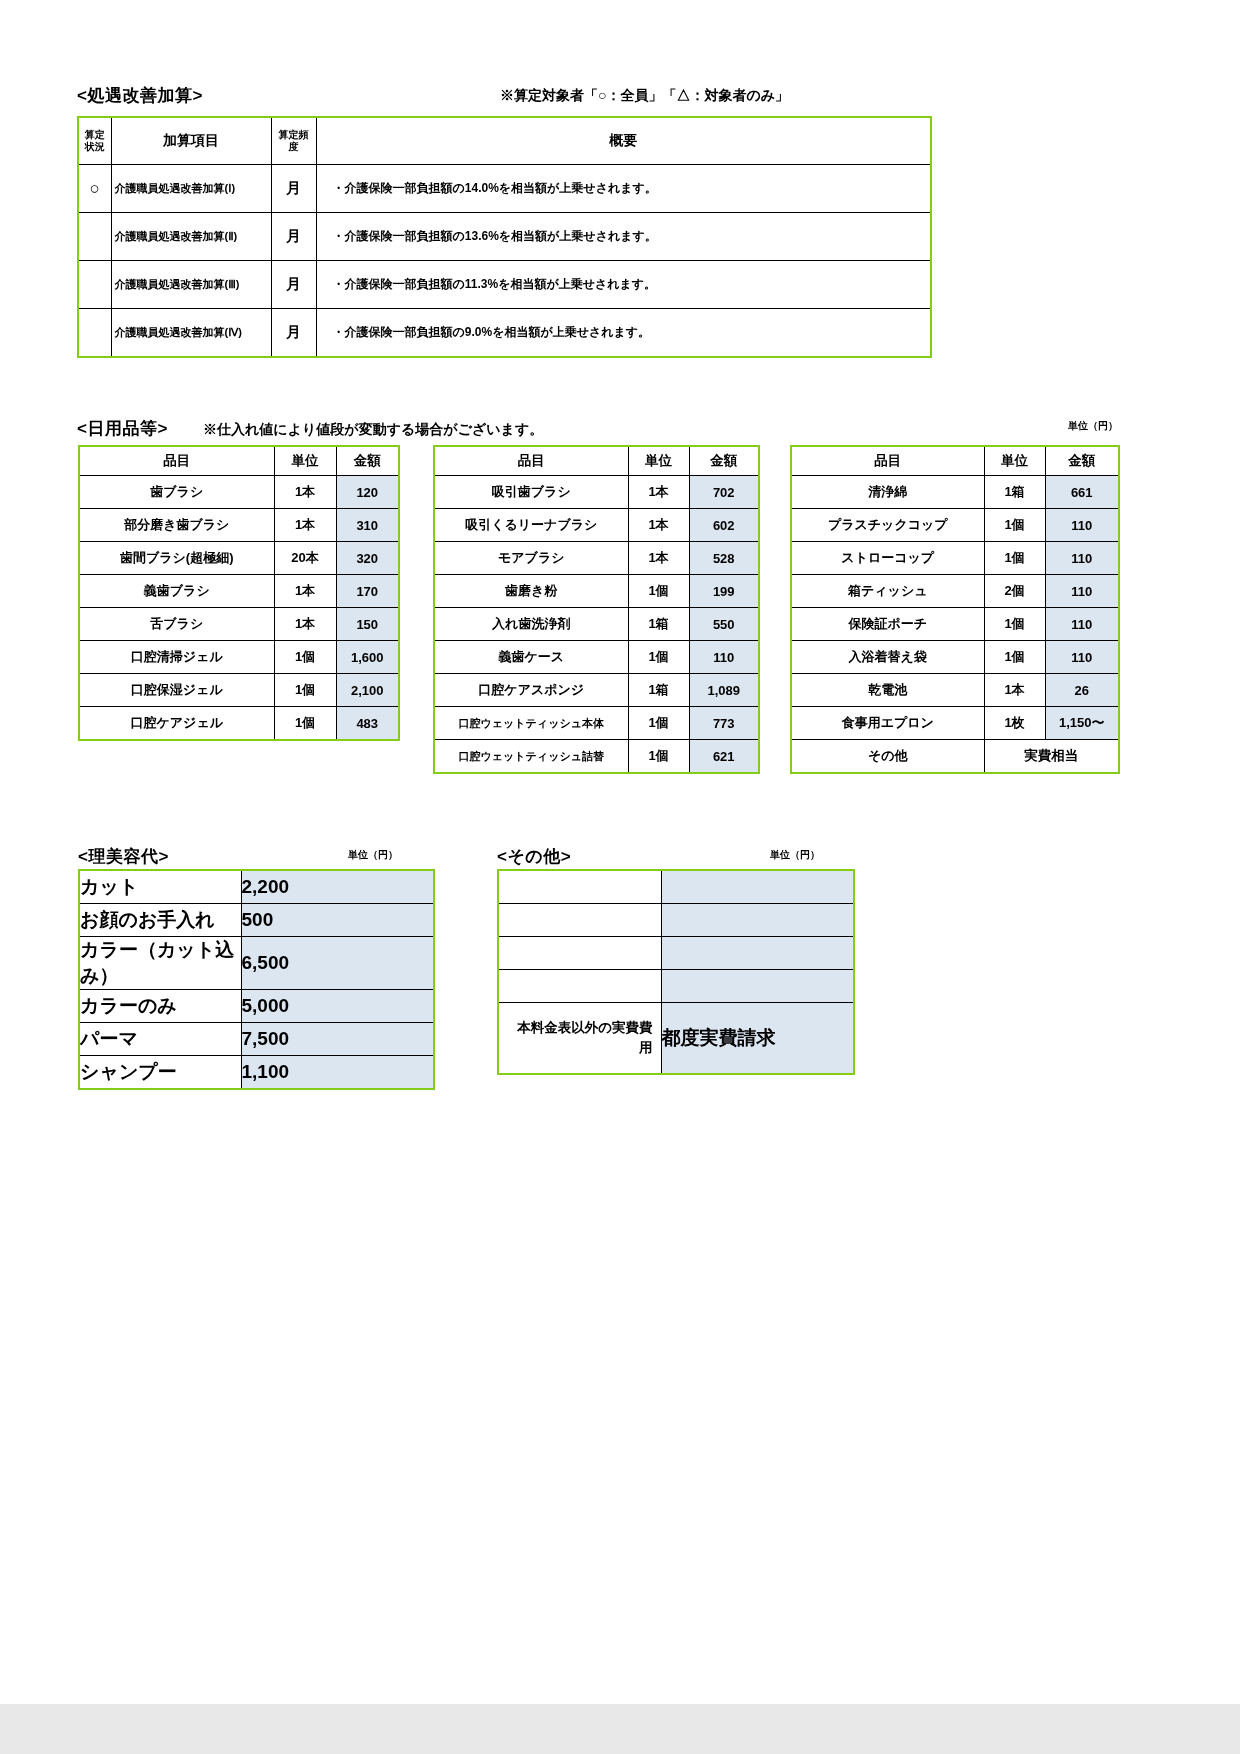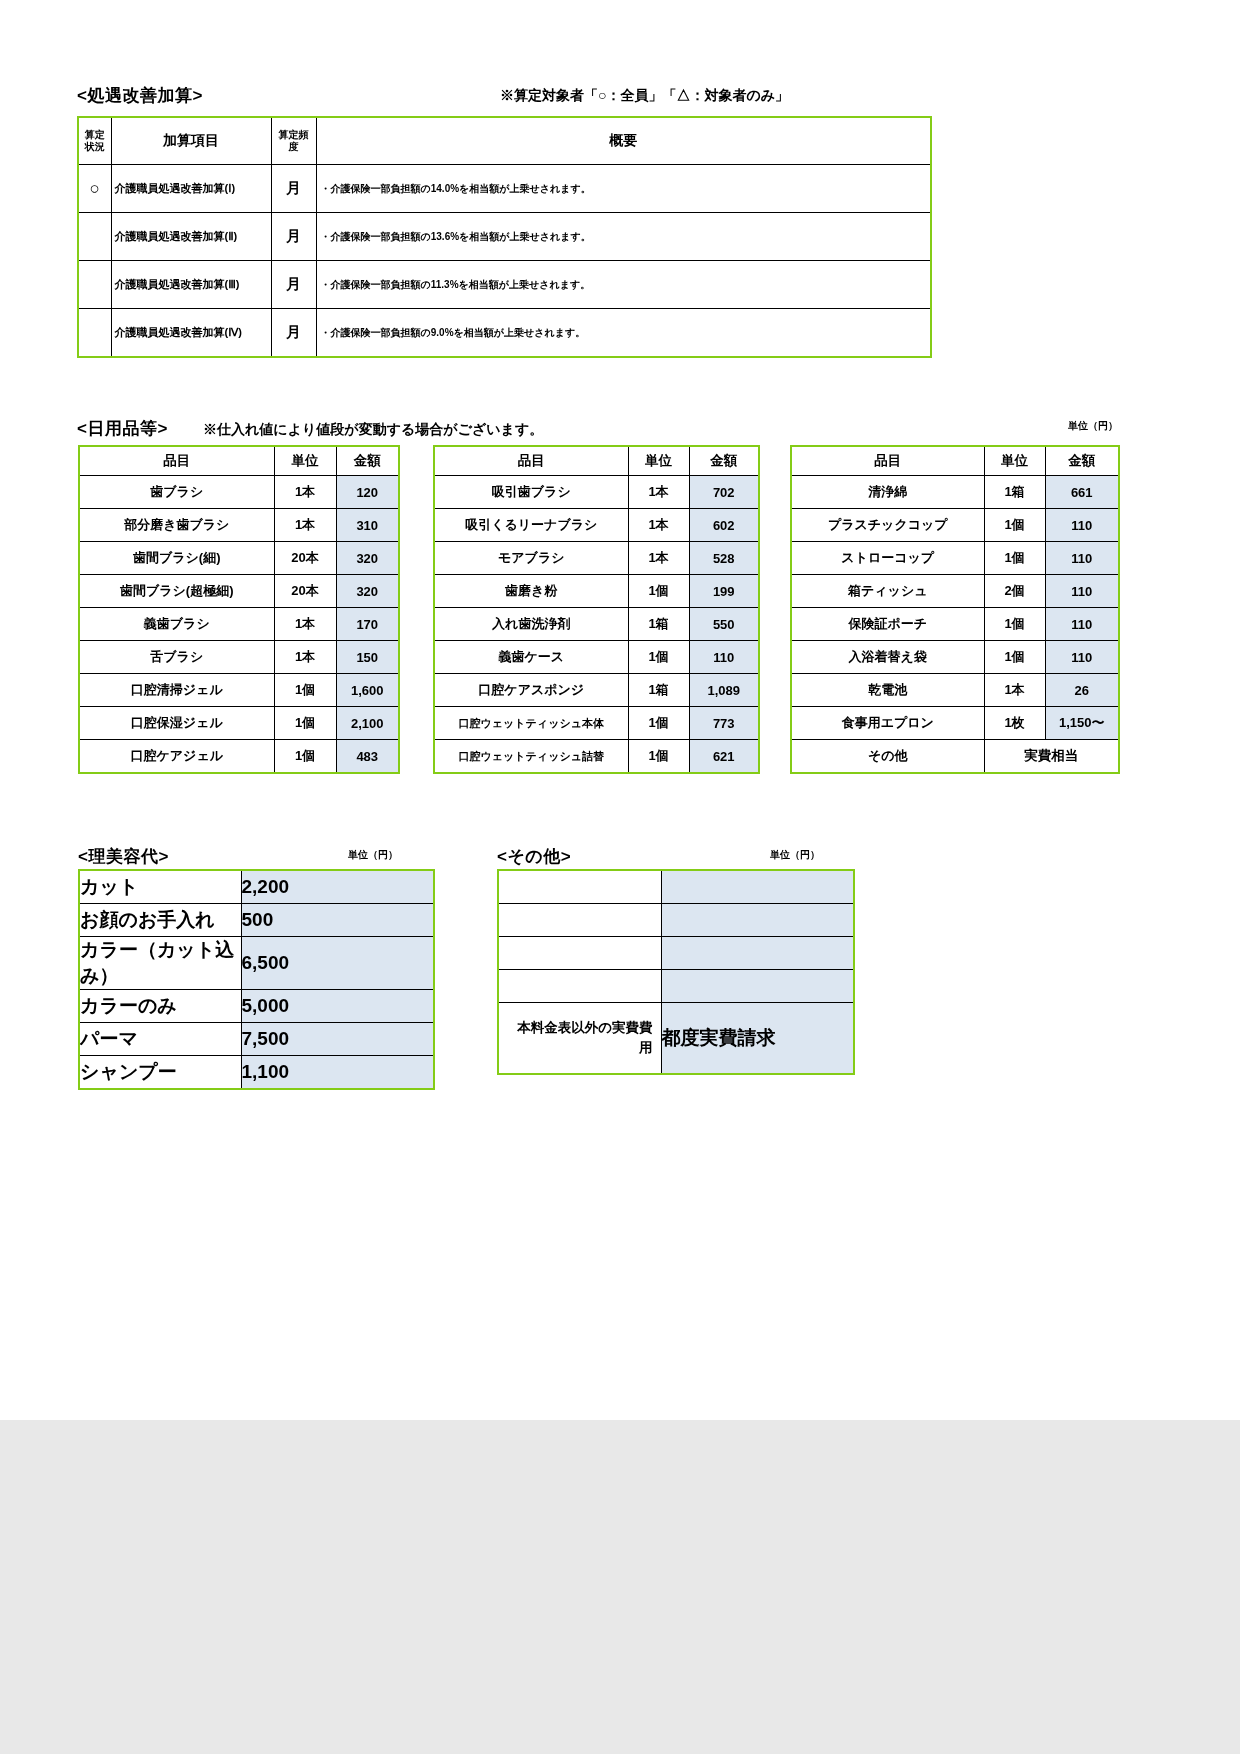--- a/index.html
+++ b/index.html
@@ -1,19 +1,19 @@
 <!DOCTYPE html>
 <html><head>
 <meta charset="utf-8">
 <style>
   html, body { margin: 0; padding: 0; background: #e8e8e8; }
   .page {
     position: relative;
     width: 1240px;
-    height: 1420px;
+    height: 1704px;
     margin: 0 auto;
     background: #ffffff;
     font-family: "Liberation Sans", sans-serif;
     font-weight: bold;
     color: #000;
   }
   .abs { position: absolute; }
   .sec-title { font-size: 17px; letter-spacing: 0.5px; }
   .sec-note  { font-size: 14px; }
   .unit-label { font-size: 10px; }
@@ -32,21 +32,21 @@
   }
 
   
   .t-treat { left: 77px; top: 116px; width: 853px; }
   .t-treat th { height: 46px; font-size: 14px; text-align: center; background: #fff; }
   .t-treat th.th-small { font-size: 10px; line-height: 1.2; word-break: break-all; padding: 0 3px; }
   .t-treat td { height: 47px; }
   .td-status { text-align: center; font-size: 17px; font-weight: normal; }
   .td-item   { font-size: 11px; padding-left: 3px; }
   .td-freq   { text-align: center; font-size: 15px; }
-  .td-sum    { font-size: 10px; padding-left: 4px; }
+  .td-sum    { font-size: 12px; padding-left: 16px; }
 
   
   .t-daily { top: 445px; }
   .t-daily th { height: 28px; font-size: 13.5px; text-align: center; }
   .t-daily td { height: 32px; font-size: 13px; text-align: center; }
   .t-daily td.small { font-size: 11px; line-height: 1.15; }
   td.blue { background: #dce6f1; }
   td.merged { text-align: center; font-size: 13.5px; background: #fff; }
   #daily1 { left: 78px;  width: 320px; }
   #daily2 { left: 433px; width: 325px; }
@@ -138,25 +138,20 @@
           <td>1本</td>
           <td class="blue">120</td>
         </tr>
 
         <tr>
           <td>部分磨き歯ブラシ</td>
           <td>1本</td>
           <td class="blue">310</td>
         </tr>
 
-        <tr>
-          <td>歯間ブラシ(細)</td>
-          <td>20本</td>
-          <td class="blue">320</td>
-        </tr>
 
         <tr>
           <td>歯間ブラシ(超極細)</td>
           <td>20本</td>
           <td class="blue">320</td>
         </tr>
 
         <tr>
           <td>義歯ブラシ</td>
           <td>1本</td>

